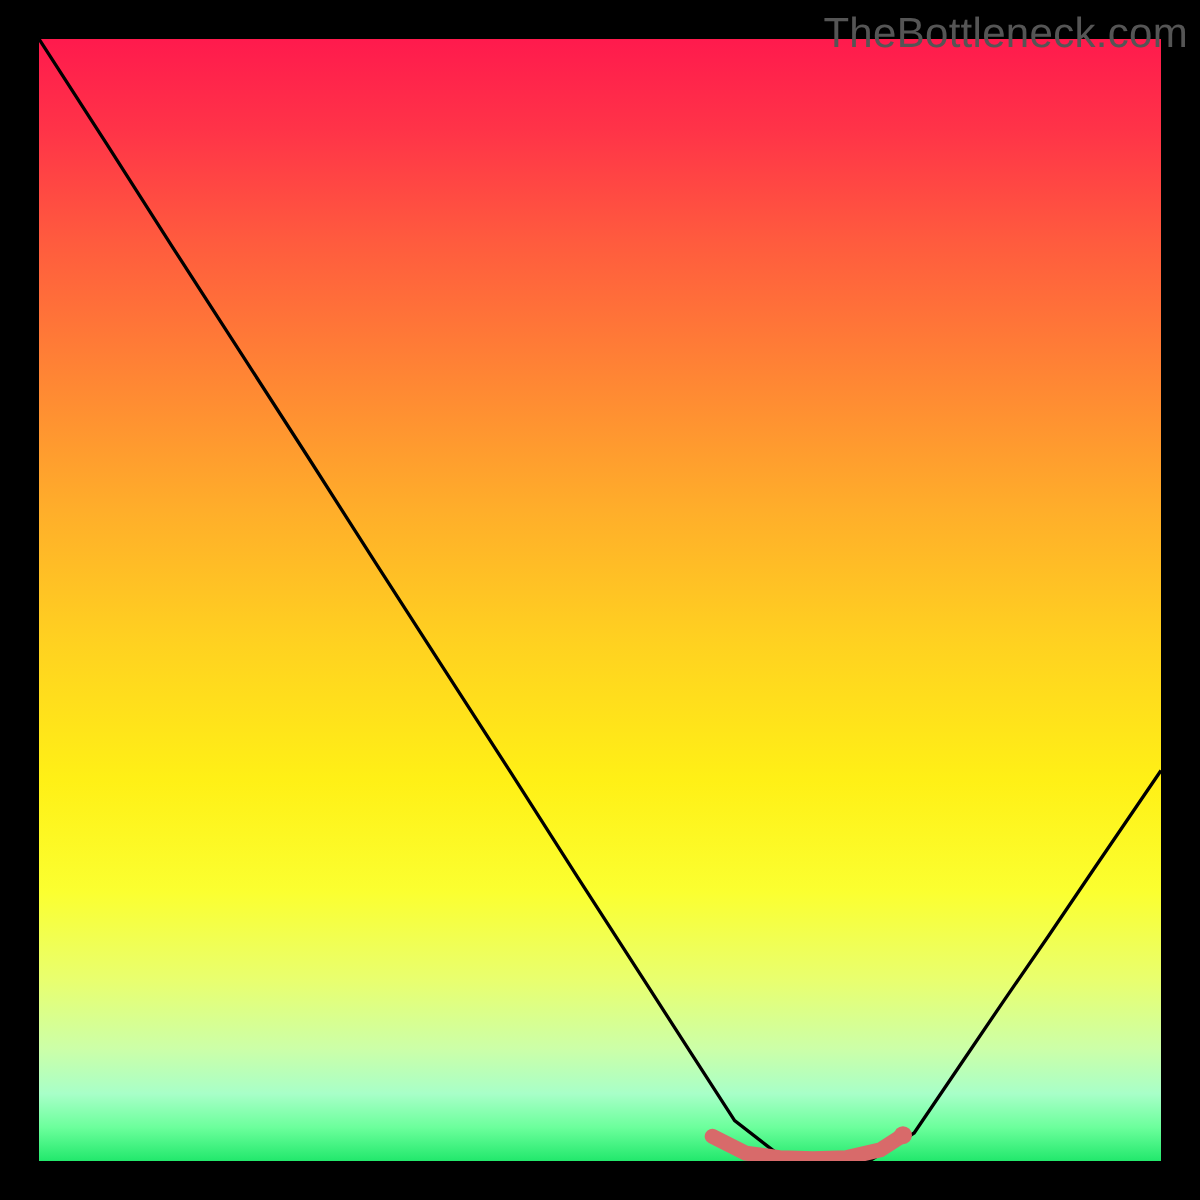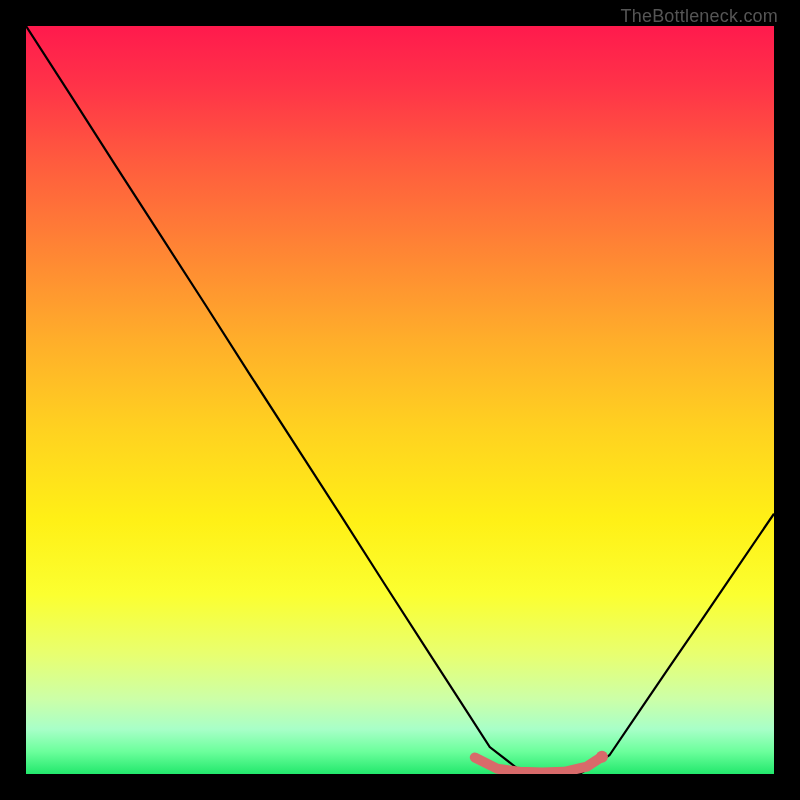--- a/index.html
+++ b/index.html
@@ -7,23 +7,23 @@
     width: 800px;
     height: 800px;
     background: #000;
     position: relative;
     font-family: Arial, sans-serif;
     overflow: hidden;
   }
   .watermark {
     position: absolute;
     top: 6px;
-    right: 22px;
+    right: 8px;
     color: #555;
-    font-size: 18px;
+    font-size: 28px;
     font-weight: 500;
     z-index: 10;
     letter-spacing: 0.2px;
   }
   .plot-area {
     position: absolute;
     left: 26px;
     top: 26px;
     width: 748px;
     height: 748px;

